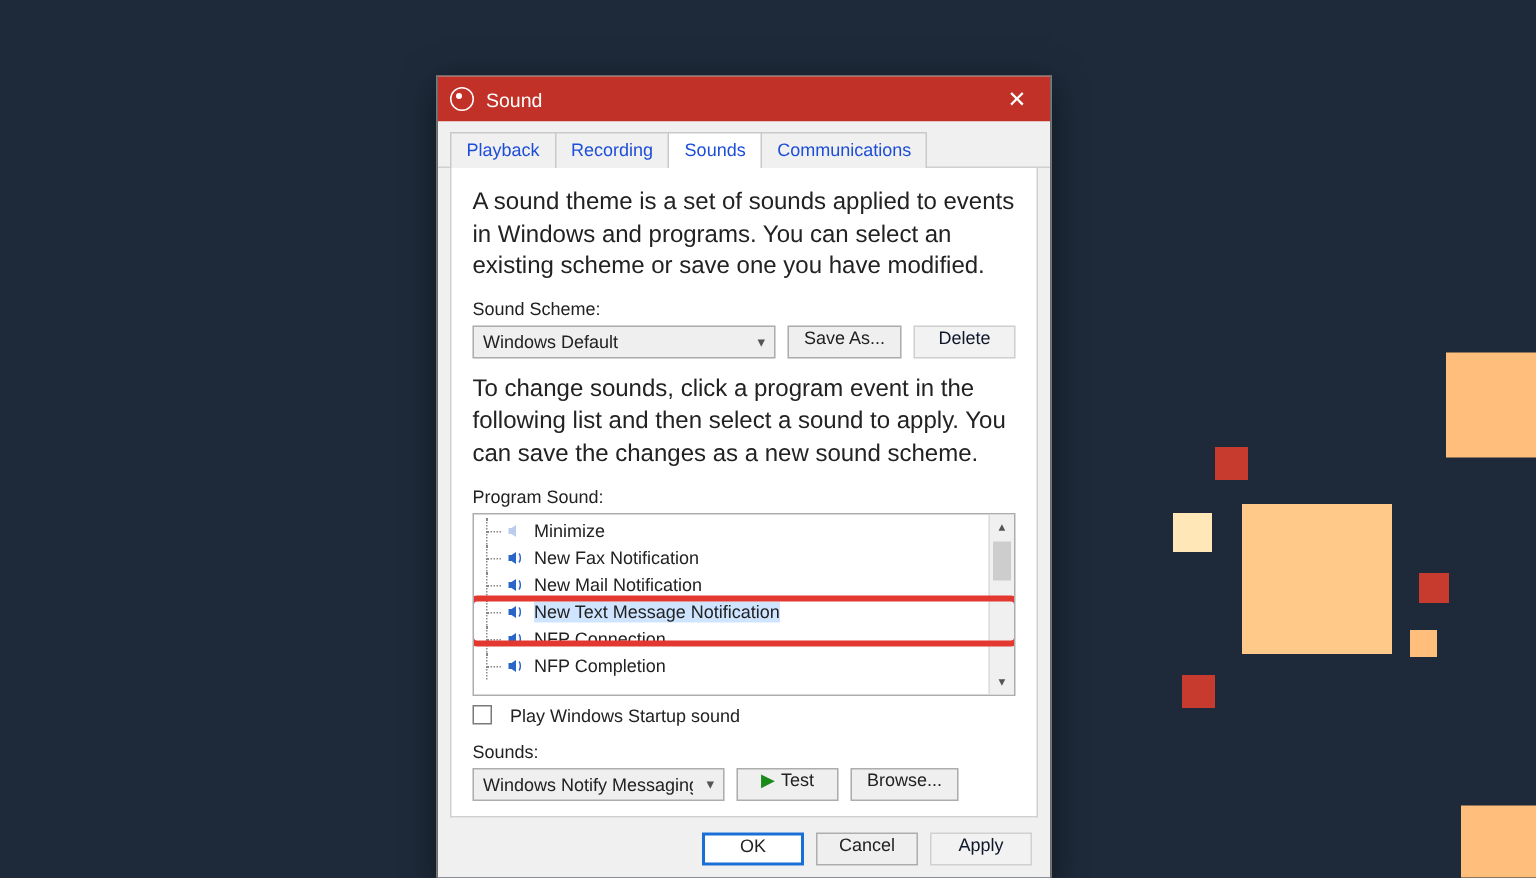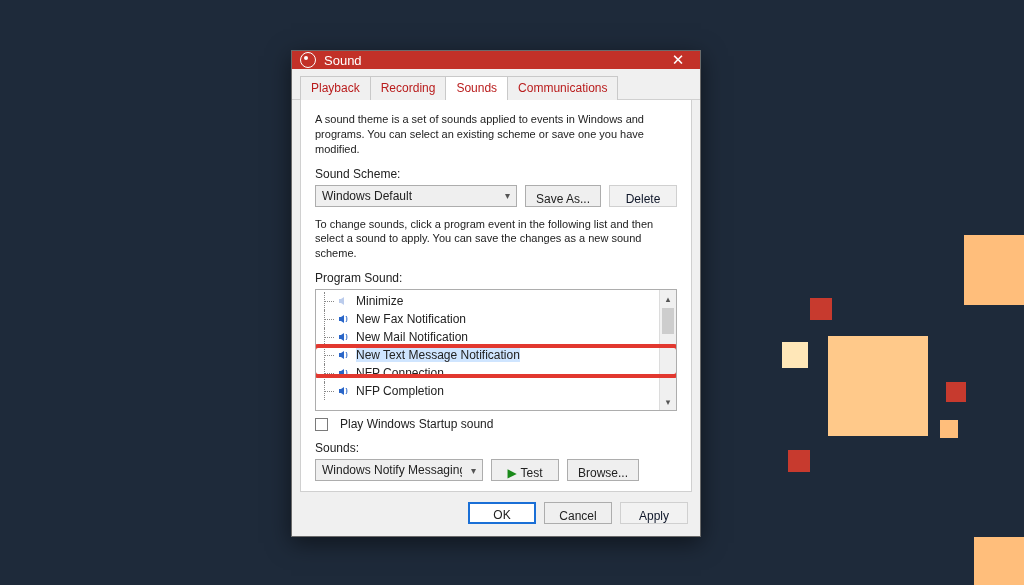--- a/index.html
+++ b/index.html
@@ -26,21 +26,21 @@
 
   .dialog {
     position: absolute;
     left: 291px; top: 50px;
     width: 410px;
     background: #f0f0f0;
     border: 1px solid #6b6b6b;
     box-shadow: 0 6px 22px rgba(0,0,0,.5);
   }
   .titlebar {
-    height: 18px;
+    height: 30px;
     background: #c23128;
     color: #fff;
     display: flex;
     align-items: center;
     padding: 0 6px 0 8px;
   }
   .titlebar .appicon {
     width: 16px; height: 16px;
     border: 1.5px solid #fff;
     border-radius: 50%;
@@ -65,58 +65,58 @@
     border-bottom: 1px solid #d0d0d0;
     gap: 0;
   }
   .tab {
     padding: 4px 10px 5px 10px;
     border: 1px solid #c9c9c9;
     border-bottom: none;
     background: #f0f0f0;
     margin-right: -1px;
     font-size: 12px;
-    color: #b91c1c;
+    color: #1d4ed8;
     position: relative;
     top: 1px;
   }
   .tab.active {
     background: #fff;
     z-index: 2;
   }
 
   .tabbody {
     background: #fff;
     border: 1px solid #d0d0d0;
     border-top: none;
     margin: 0 8px;
     padding: 12px 14px 10px 14px;
     color: #222;
   }
 
-  .desc { font-size: 11px; line-height: 1.35; margin-bottom: 10px; }
+  .desc { font-size: 16px; line-height: 1.35; margin-bottom: 10px; }
   .label { font-size: 12px; margin: 2px 0 4px 0; }
 
   .row { display: flex; gap: 8px; margin-bottom: 10px; align-items: center; }
   .combo {
     flex: 1;
     display: flex; align-items: center; justify-content: space-between;
     height: 22px;
     background: #efefef;
     border: 1px solid #adadad;
     padding: 0 6px;
   }
   .combo .chev { font-size: 10px; color: #555; }
   .btn {
     height: 22px;
     min-width: 68px;
     padding: 0 10px;
     background: #efefef;
     border: 1px solid #adadad;
-    display: inline-flex; align-items: flex-end; justify-content: center;
+    display: inline-flex; align-items: flex-start; justify-content: center;
     color: #222;
   }
   .btn.disabled { color: #0f172a; background: #f2f2f2; border-color: #d0d0d0; }
   .btn.primary { border: 2px solid #1a6fd6; background: #fff; }
 
   .listbox {
     height: 122px;
     border: 1px solid #adadad;
     background: #fff;
     position: relative;

